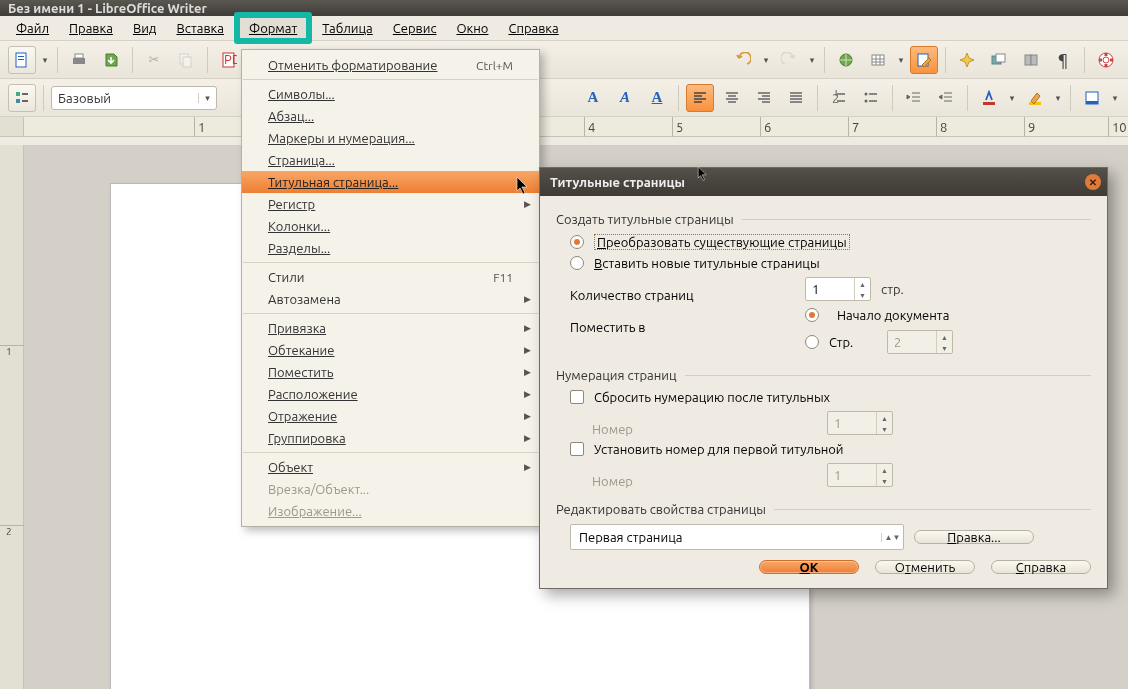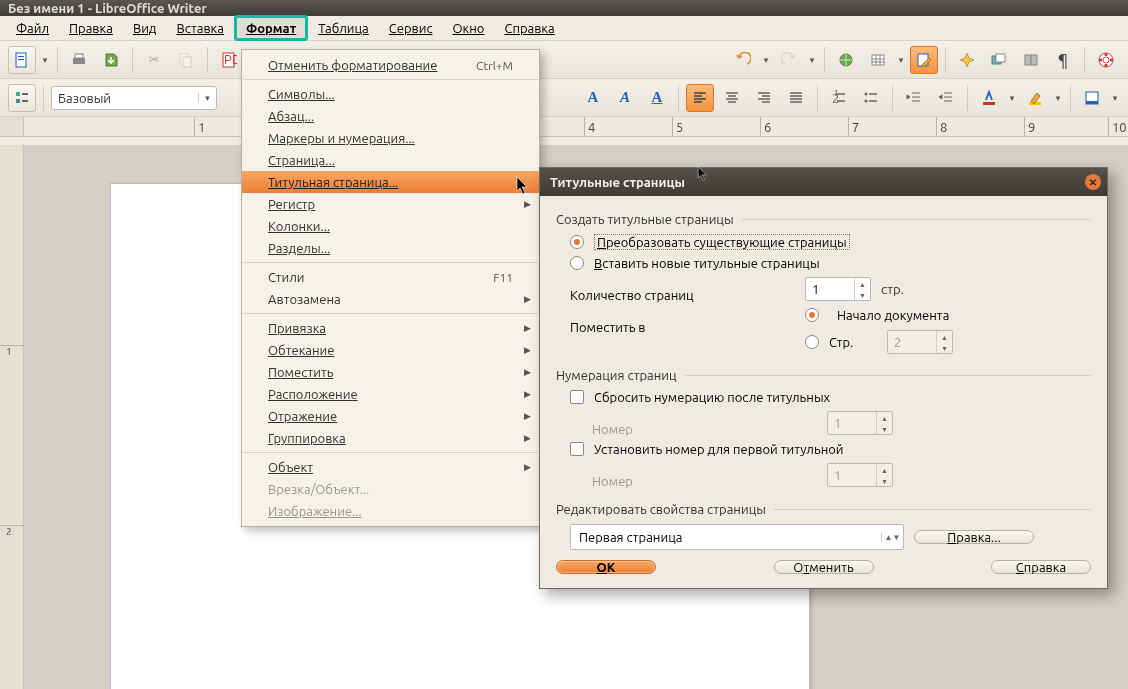--- a/index.html
+++ b/index.html
@@ -6,21 +6,21 @@
   body { background: #f0ebe2; width: 1128px; height: 689px; overflow: hidden; position: relative; }
 
   
   .titlebar { height: 16px; background: linear-gradient(#5a5650,#403d38); color: #ddd; display: flex; align-items: center; padding: 8px 8px; font-weight: bold; }
   .titlebar .title { font-size: 13px; font-weight: bold; }
 
   
   .menubar { height: 25px; background: #efebe2; display: flex; align-items: center; padding: 0 6px; gap: 0; border-bottom: 1px solid #d6d1c7; }
   .menubar .item { padding: 3px 9px; border: 1px solid transparent; border-radius: 3px; cursor: default; }
   .menubar .item .ul { text-decoration: underline; }
-  .menubar .item.open { background: #e3ded3; border: 3px solid #14b8a6; font-weight: bold; }
+  .menubar .item.open { background: #e3ded3; border: 6px solid #14b8a6; }
 
   
   .toolbar { height: 38px; background: linear-gradient(#f4f0e7,#eae5da); border-bottom: 1px solid #d6d1c7; display: flex; align-items: center; padding: 0 8px; gap: 4px; }
   .toolbar2 { height: 38px; background: linear-gradient(#f4f0e7,#eae5da); border-bottom: 1px solid #d6d1c7; display: flex; align-items: center; padding: 0 8px; gap: 4px; }
   .tbtn { width: 28px; height: 28px; background: linear-gradient(#faf8f3,#ece7dc); border: 1px solid #c6c0b2; border-radius: 3px; display: flex; align-items: center; justify-content: center; color: #555; }
   .tbtn.flat { background: transparent; border: 1px solid transparent; }
   .tbtn.dis { opacity: 0.4; }
   .tbtn.active { background: linear-gradient(#fdbb7d,#f9923e); border-color: #d77a2c; }
   .sep { width: 1px; height: 26px; background: #cfcabc; margin: 0 3px; }
   .aicon { font-family: "Georgia", serif; font-weight: bold; font-size: 15px; }
@@ -79,21 +79,21 @@
   .spin input { width:48px; border:none; padding:0 6px; font-size:13px; background:transparent; color:inherit; }
   .spin .btns { width:16px; display:flex; flex-direction:column; border-left:1px solid #d3cdbf; }
   .spin .btns div { flex:1; display:flex; align-items:center; justify-content:center; font-size:7px; color:#666; }
   .after { color:#333; }
   .dis-text { color:#9d988c; }
 
   .combo { display:flex; align-items:center; border:1px solid #bfb9ab; background:#fff; height:26px; width:334px; border-radius:2px; }
   .combo .text { flex:1; padding:0 8px; }
   .combo .btn { width:22px; display:flex; align-items:center; justify-content:center; font-size:8px; color:#666; border-left:1px solid #d3cdbf; }
 
-  .btn-row { display:flex; gap:16px; justify-content:space-between; margin-top:6px; }
+  .btn-row { display:flex; gap:16px; justify-content:flex-end; margin-top:6px; }
   .button { height:14px; min-width:100px; padding:0 18px; background:linear-gradient(#fbf8f2,#e9e4d8); border:1px solid #b7b1a3; border-radius:14px; display:flex; align-items:center; justify-content:center; }
   .button.default { background:linear-gradient(#f9a86a,#ed7f33); border-color:#cf6e29; font-weight:bold; box-shadow:inset 0 0 0 1px rgba(255,255,255,.35); }
   .button .ul { text-decoration: underline; }
 
   .cursor { position:absolute; width:14px; height:20px; pointer-events:none; z-index:100; }
   .group-right { margin-left:auto; display:flex; align-items:center; gap:4px; padding-left:308px; }
 
   .select-frame { border:1px dotted #b46b30; padding:0 2px; }
 
   

